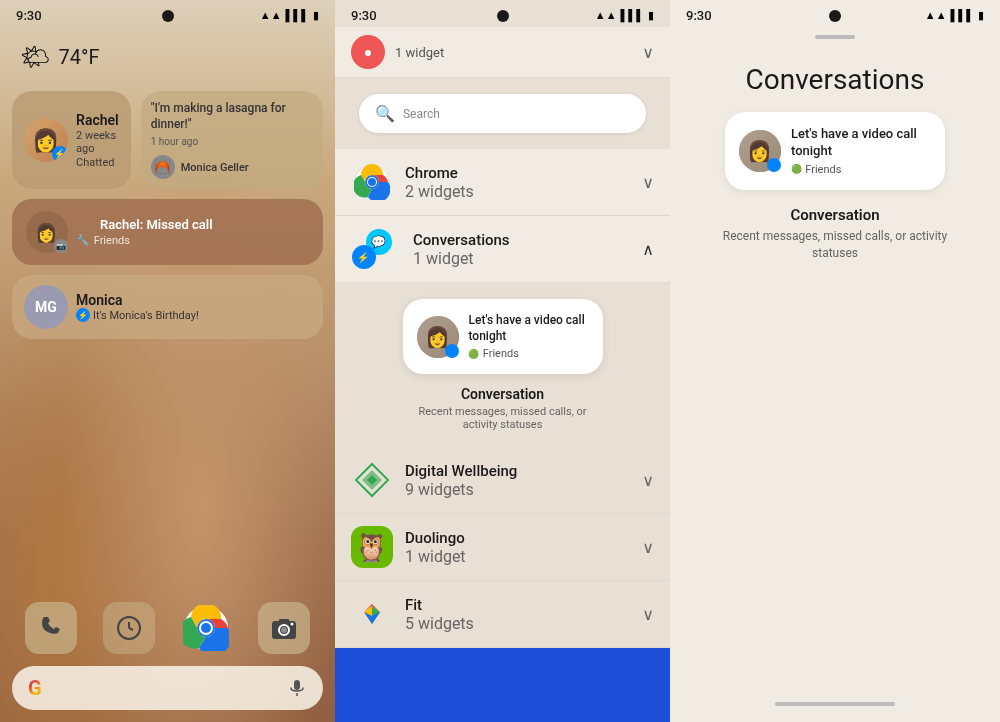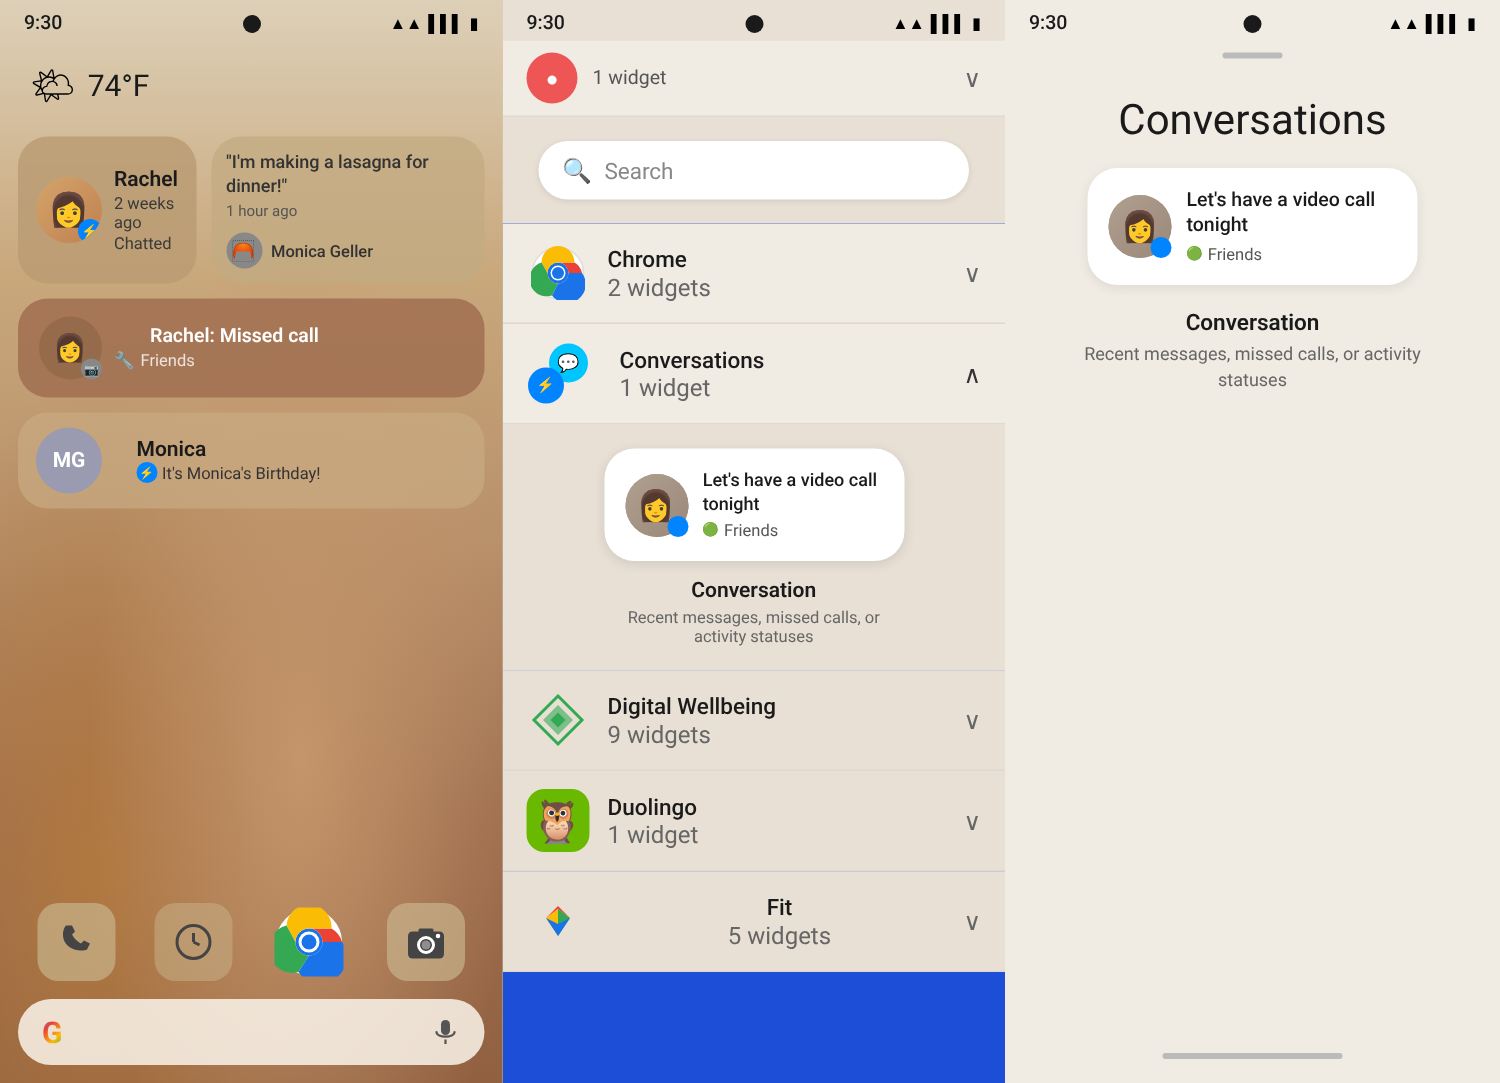--- a/index.html
+++ b/index.html
@@ -182,21 +182,21 @@
       gap: 4px;
       margin-top: 2px;
     }
 
     .monica-card {
       background: rgba(200, 170, 130, 0.75);
       border-radius: 20px;
       padding: 10px 12px;
       display: flex;
       align-items: center;
-      gap: 23px;
+      gap: 8px;
       margin-top: 0;
     }
 
     
     .dock-area {
       position: absolute;
       bottom: 0;
       left: 0;
       right: 0;
       z-index: 10;
@@ -299,21 +299,21 @@
       display: flex;
       align-items: center;
       gap: 8px;
       box-shadow: 0 1px 4px rgba(0,0,0,0.1);
     }
     .widget-search-icon {
       color: #666;
       font-size: 16px;
     }
     .widget-search-text {
-      font-size: 15px;
+      font-size: 12px;
       color: #888;
     }
 
     
     .conversations-expanded {
       background: #f0ebe3;
     }
     .conversations-header {
       display: flex;
       align-items: center;
@@ -779,21 +779,21 @@
 
     <div class="widget-app-item" style="background:#e8e0d5;">
       <div class="widget-app-icon">
         <svg width="36" height="36" viewBox="0 0 36 36">
           <path d="M18 8 L26 16 L18 10 L10 16 Z" fill="#ea4335"></path>
           <path d="M10 16 L18 10 L18 28 L10 16Z" fill="#fbbc05"></path>
           <path d="M26 16 L18 10 L18 28 L26 16Z" fill="#34a853"></path>
           <path d="M10 16 L18 28 L26 16 L18 20Z" fill="#1a73e8"></path>
         </svg>
       </div>
-      <div style="flex:1;text-align:center;">
+      <div style="flex:1;">
         <div class="widget-app-name">Fit</div>
         <div class="widget-count">5 widgets</div>
       </div>
       <span class="chevron">∨</span>
     </div>
 
     <div style="height: 40px;"></div>
   </div>
 </div>
 

